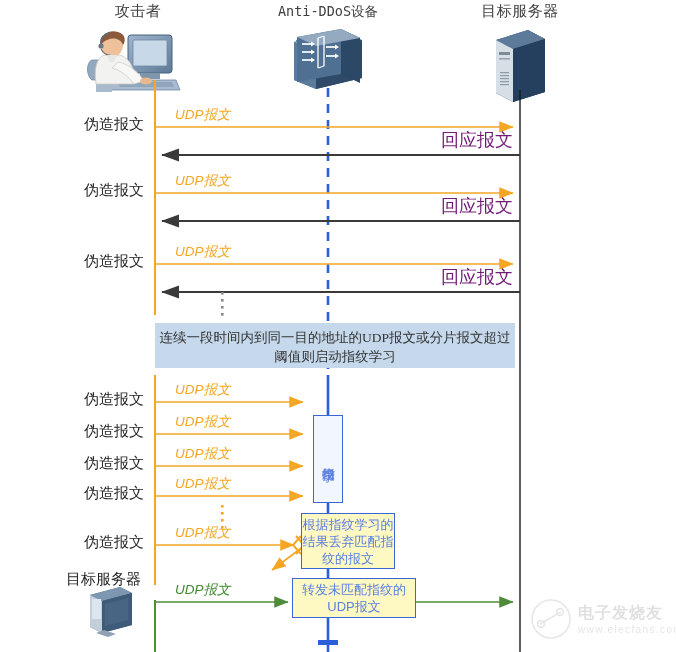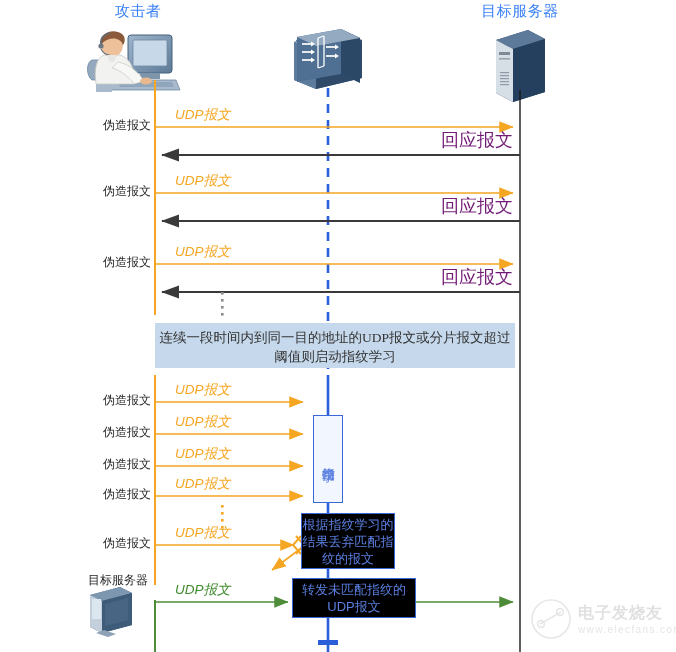--- a/index.html
+++ b/index.html
@@ -21,39 +21,39 @@
     position: absolute;
     left: 0;
     top: 0;
     width: 676px;
     height: 652px;
   }
   .hdr {
     position: absolute;
     font-family: "Liberation Serif", "DejaVu Serif", serif;
     font-size: 15px;
-    color: #3b82f6;
+    color: #404040;
     white-space: nowrap;
     transform: translateX(-50%);
     letter-spacing: 0.5px;
     text-align: right;
   }
   .hdr.mono {
     font-family: "DejaVu Sans Mono", "Liberation Mono", monospace;
     font-size: 13.5px;
     letter-spacing: 0;
   }
   .lbl-left {
     position: absolute;
     font-family: "Liberation Serif", "DejaVu Serif", serif;
-    font-size: 12px;
+    font-size: 15px;
     color: #262626;
     white-space: nowrap;
     transform: translate(-100%, -100%);
-    padding-right: 4px;
+    padding-right: 11px;
   }
   .lbl-udp {
     position: absolute;
     font-family: "Liberation Sans", "DejaVu Sans", sans-serif;
     font-size: 13.5px;
     color: #F5A623;
     white-space: nowrap;
     transform: translateY(-100%);
     font-style: italic;
   }
@@ -75,21 +75,21 @@
     font-family: "Liberation Serif", "DejaVu Serif", serif;
     font-size: 13.5px;
     line-height: 19px;
     text-align: center;
     padding: 5px 4px;
     box-sizing: border-box;
   }
   .blue-box {
     position: absolute;
     border: 1.4px solid #3A66D6;
-    background: #000000;
+    background: #fef9c3;
     color: #5B7FE0;
     font-family: "Liberation Sans", "DejaVu Sans", sans-serif;
     font-size: 13px;
     line-height: 17px;
     text-align: center;
     box-sizing: border-box;
     display: flex;
     align-items: center;
     justify-content: center;
   }
@@ -313,20 +313,21 @@
     </g>
     <g fill="#F5A623">
       <rect x="221" y="505" width="2.6" height="2.6"></rect>
       <rect x="221" y="512" width="2.6" height="2.6"></rect>
       <rect x="221" y="519" width="2.6" height="2.6"></rect>
       <rect x="221" y="526" width="2.6" height="2.6"></rect>
     </g>
   </svg>
 
   <div class="hdr" style="left:138px; top:2px;">攻击者</div>
+  <div class="hdr mono" style="left:328px; top:3px;">Anti-DDoS设备</div>
   <div class="hdr" style="left:520px; top:2px;">目标服务器</div>
 
   <div class="lbl-left" style="left:155px; top:134px;">伪造报文</div>
   <div class="lbl-left" style="left:155px; top:200px;">伪造报文</div>
   <div class="lbl-left" style="left:155px; top:271px;">伪造报文</div>
   <div class="lbl-left" style="left:155px; top:409px;">伪造报文</div>
   <div class="lbl-left" style="left:155px; top:441px;">伪造报文</div>
   <div class="lbl-left" style="left:155px; top:473px;">伪造报文</div>
   <div class="lbl-left" style="left:155px; top:503px;">伪造报文</div>
   <div class="lbl-left" style="left:155px; top:552px;">伪造报文</div>

